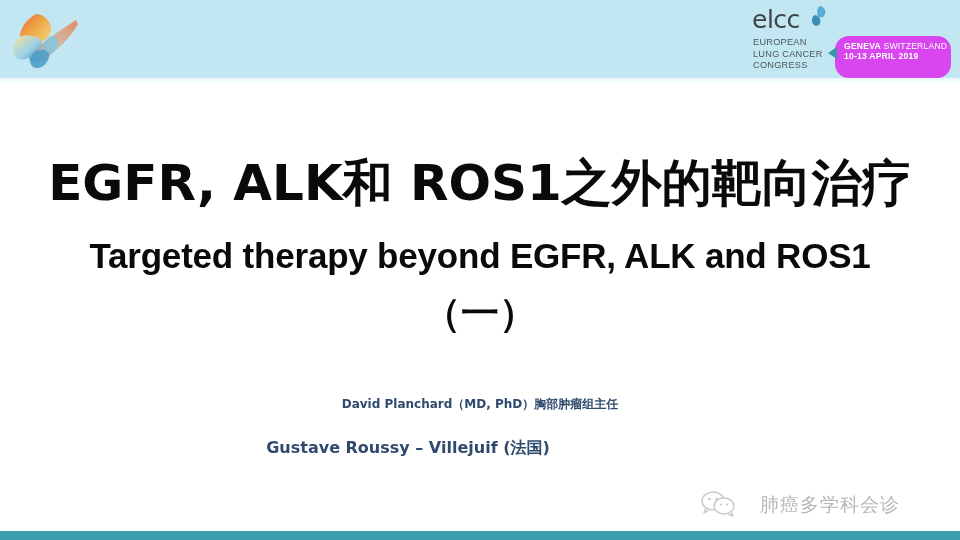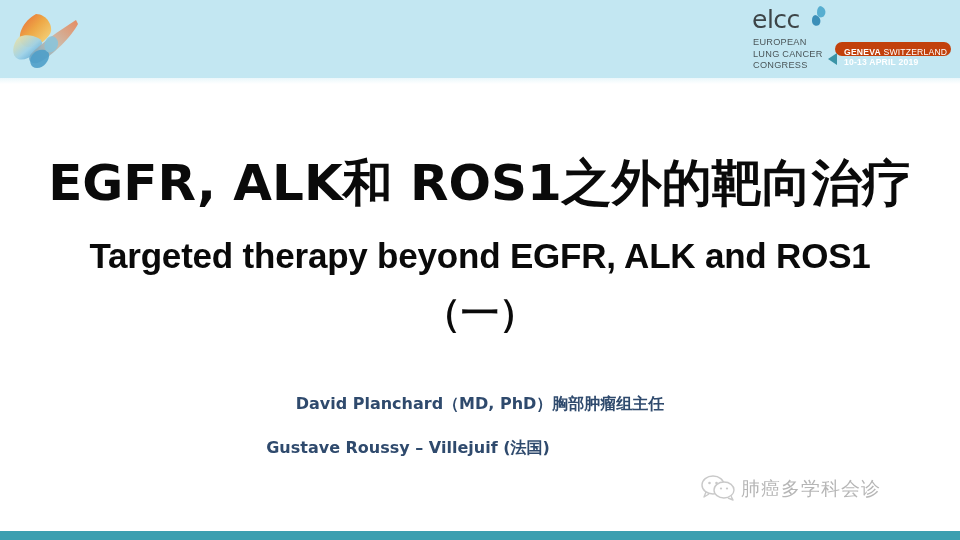--- a/index.html
+++ b/index.html
@@ -83,24 +83,24 @@
     line-height: 11.6px;
     letter-spacing: 0.25px;
     color: #4b5659;
     white-space: nowrap;
   }
 
   
   #geneva-badge {
     position: absolute;
     left: 835px;
-    top: 42px;
+    top: 36px;
     width: 116px;
-    height: 14px;
-    background: #c2410c;
+    height: 42px;
+    background: #d946ef;
     border-radius: 14px;
     color: #ffffff;
   }
   #geneva-badge .tail {
     position: absolute;
     left: -7px;
     top: 11px;
     width: 0;
     height: 0;
     border-top: 6px solid transparent;
@@ -161,45 +161,45 @@
 
   
   #presenter-name {
     position: absolute;
     left: 0;
     top: 393px;
     width: 960px;
     text-align: center;
     font-family: "DejaVu Sans", sans-serif;
     font-weight: bold;
+    font-size: 12px;
+    line-height: 22px;
+    color: #2f4a6d;
+  }
+  #presenter-affiliation {
+    position: absolute;
+    left: 0;
+    top: 437px;
+    width: 816px;
+    text-align: center;
+    font-family: "DejaVu Sans", sans-serif;
+    font-weight: bold;
     font-size: 16px;
     line-height: 22px;
     color: #2f4a6d;
   }
-  #presenter-affiliation {
-    position: absolute;
-    left: 0;
-    top: 437px;
-    width: 816px;
-    text-align: center;
-    font-family: "DejaVu Sans", sans-serif;
-    font-weight: bold;
-    font-size: 16px;
-    line-height: 22px;
-    color: #2f4a6d;
-  }
 
   
   #watermark {
     position: absolute;
     left: 700px;
-    top: 474px;
+    top: 490px;
     display: flex;
     align-items: center;
-    gap: 5px;
+    gap: 24px;
     opacity: 0.72;
   }
   #wechat-icon {
     width: 36px;
     height: 28px;
   }
   #watermark-text {
     font-family: "DejaVu Sans", sans-serif;
     font-size: 19px;
     line-height: 26px;

